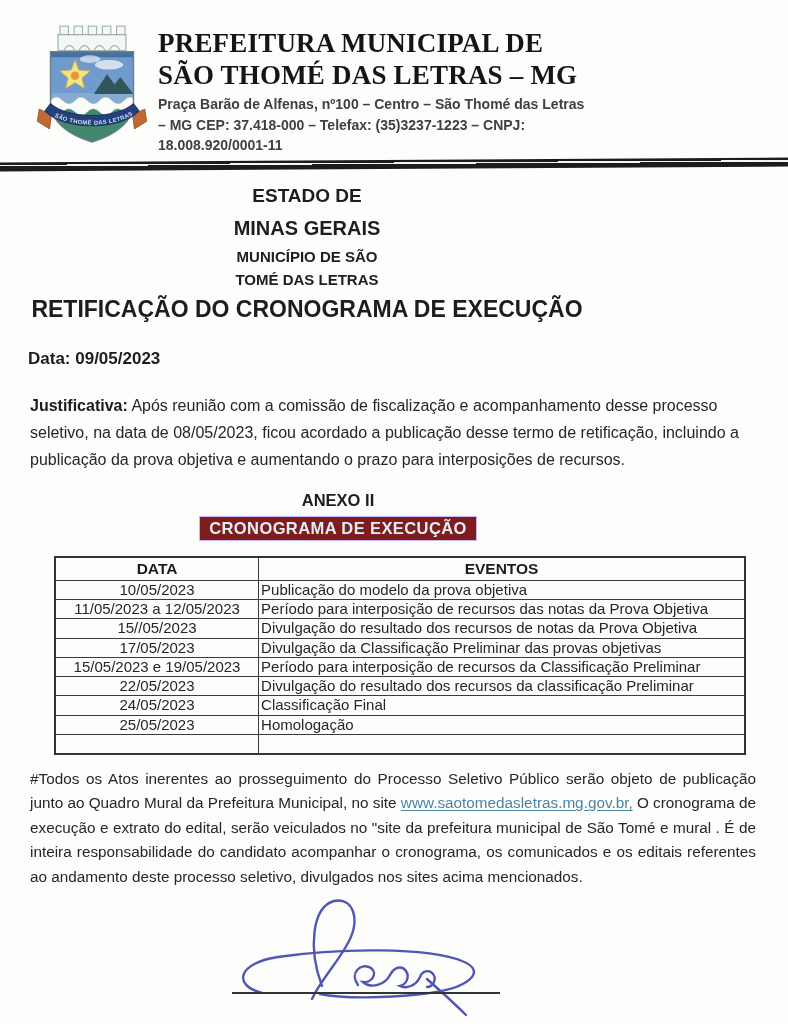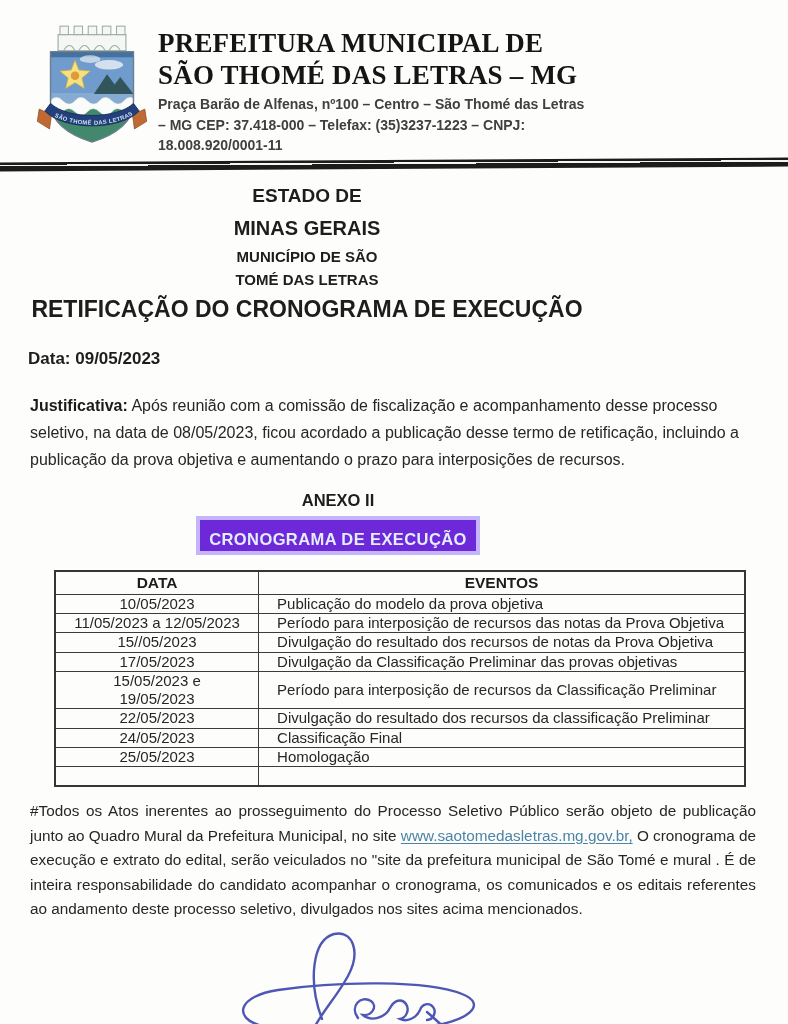--- a/index.html
+++ b/index.html
@@ -28,27 +28,27 @@
   .h-l3{font-size:15px;margin-bottom:6px;}
   .h-l4{font-size:15px;margin-bottom:8px;}
   .h-l5{font-size:21px;margin-bottom:4px;}
   .h-l6{font-size:23px;}
   .date-line{margin:26px 0 0 28px;font-size:17px;font-weight:bold;color:#1d1d1d;}
   .just-para{margin:24px 40px 0 30px;font-size:16px;line-height:1.68;color:#262626;}
   .just-para b{color:#1b1b1b;}
   .anexo-block{width:676px;text-align:center;margin-top:17px;}
   .anexo-title{font-size:16.5px;font-weight:bold;color:#1d1d1d;margin-bottom:6px;}
   .cron-highlight{
-    display:inline-block;background:#6d28d9;border:4px solid #c4b5fd;
+    display:inline-block;background:#7f1d1d;border:1px solid #c4b5fd;
     color:#e3eefb;font-size:16.5px;font-weight:bold;letter-spacing:.4px;
-    padding:10px 9px 2px 9px;
+    padding:2px 9px 2px 9px;
   }
   .table-wrap{margin:15px 0 0 54px;width:692px;}
   table.schedule{border-collapse:collapse;width:100%;border:2px solid #353535;}
-  table.schedule th,table.schedule td{border:1.5px solid #3b3b3b;padding:0 18px;}
+  table.schedule th,table.schedule td{border:1.5px solid #3b3b3b;padding:0 2px;}
   table.schedule th{font-size:15.5px;font-weight:bold;text-align:center;color:#1c1c1c;padding:2px 6px;}
   table.schedule td{font-size:15px;color:#262626;height:18px;line-height:1.22;}
   table.schedule td:first-child{text-align:center;width:29.5%;}
   .footer-note{margin:12px 32px 0 30px;font-size:15.3px;line-height:1.6;text-align:justify;color:#262626;}
   .website-link{color:#4b84a6;text-decoration:underline;text-underline-offset:2px;}
   .sig-area{position:relative;margin-left:222px;margin-top:0;width:300px;height:132px;}
   .sig-scribble{position:absolute;left:0;top:2px;width:290px;height:128px;}
   .sig-line{position:absolute;left:10px;top:103px;width:268px;border-top:2px solid #333;}
 </style>
 </head>

